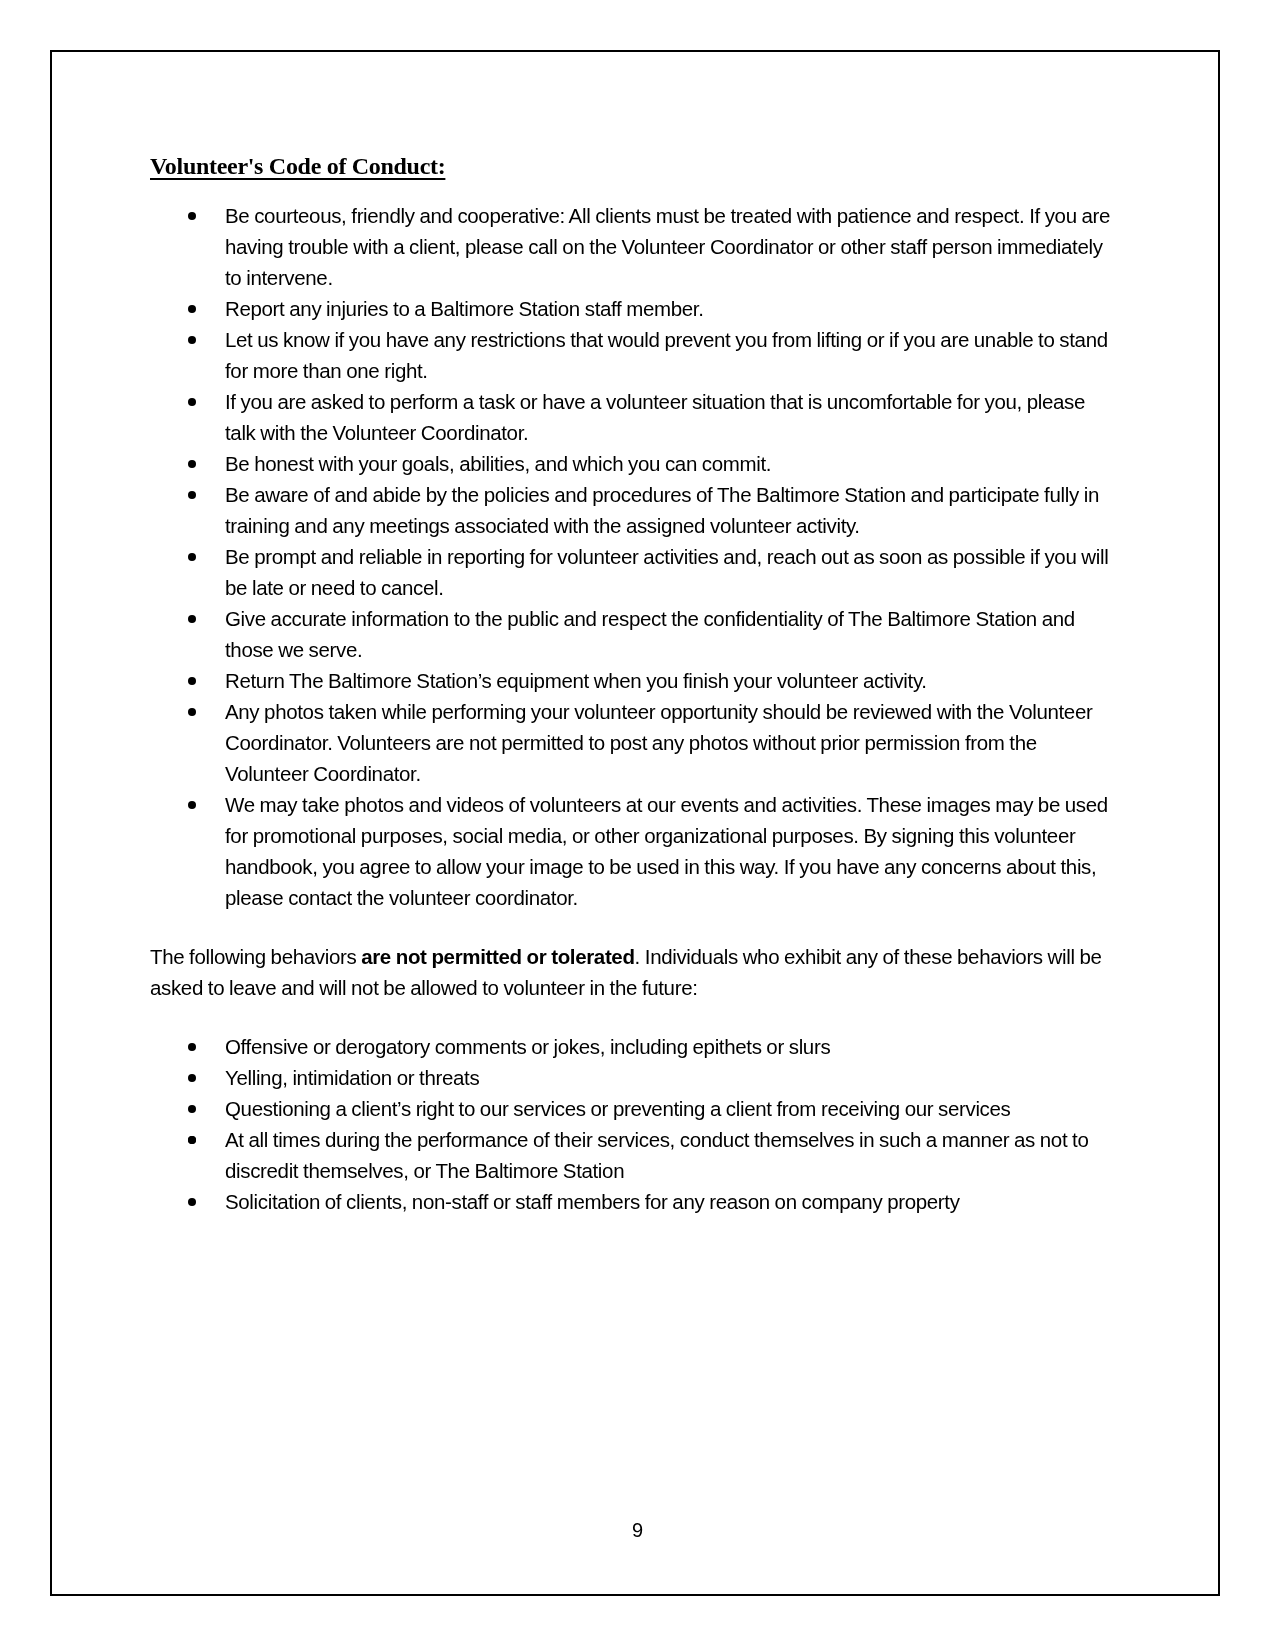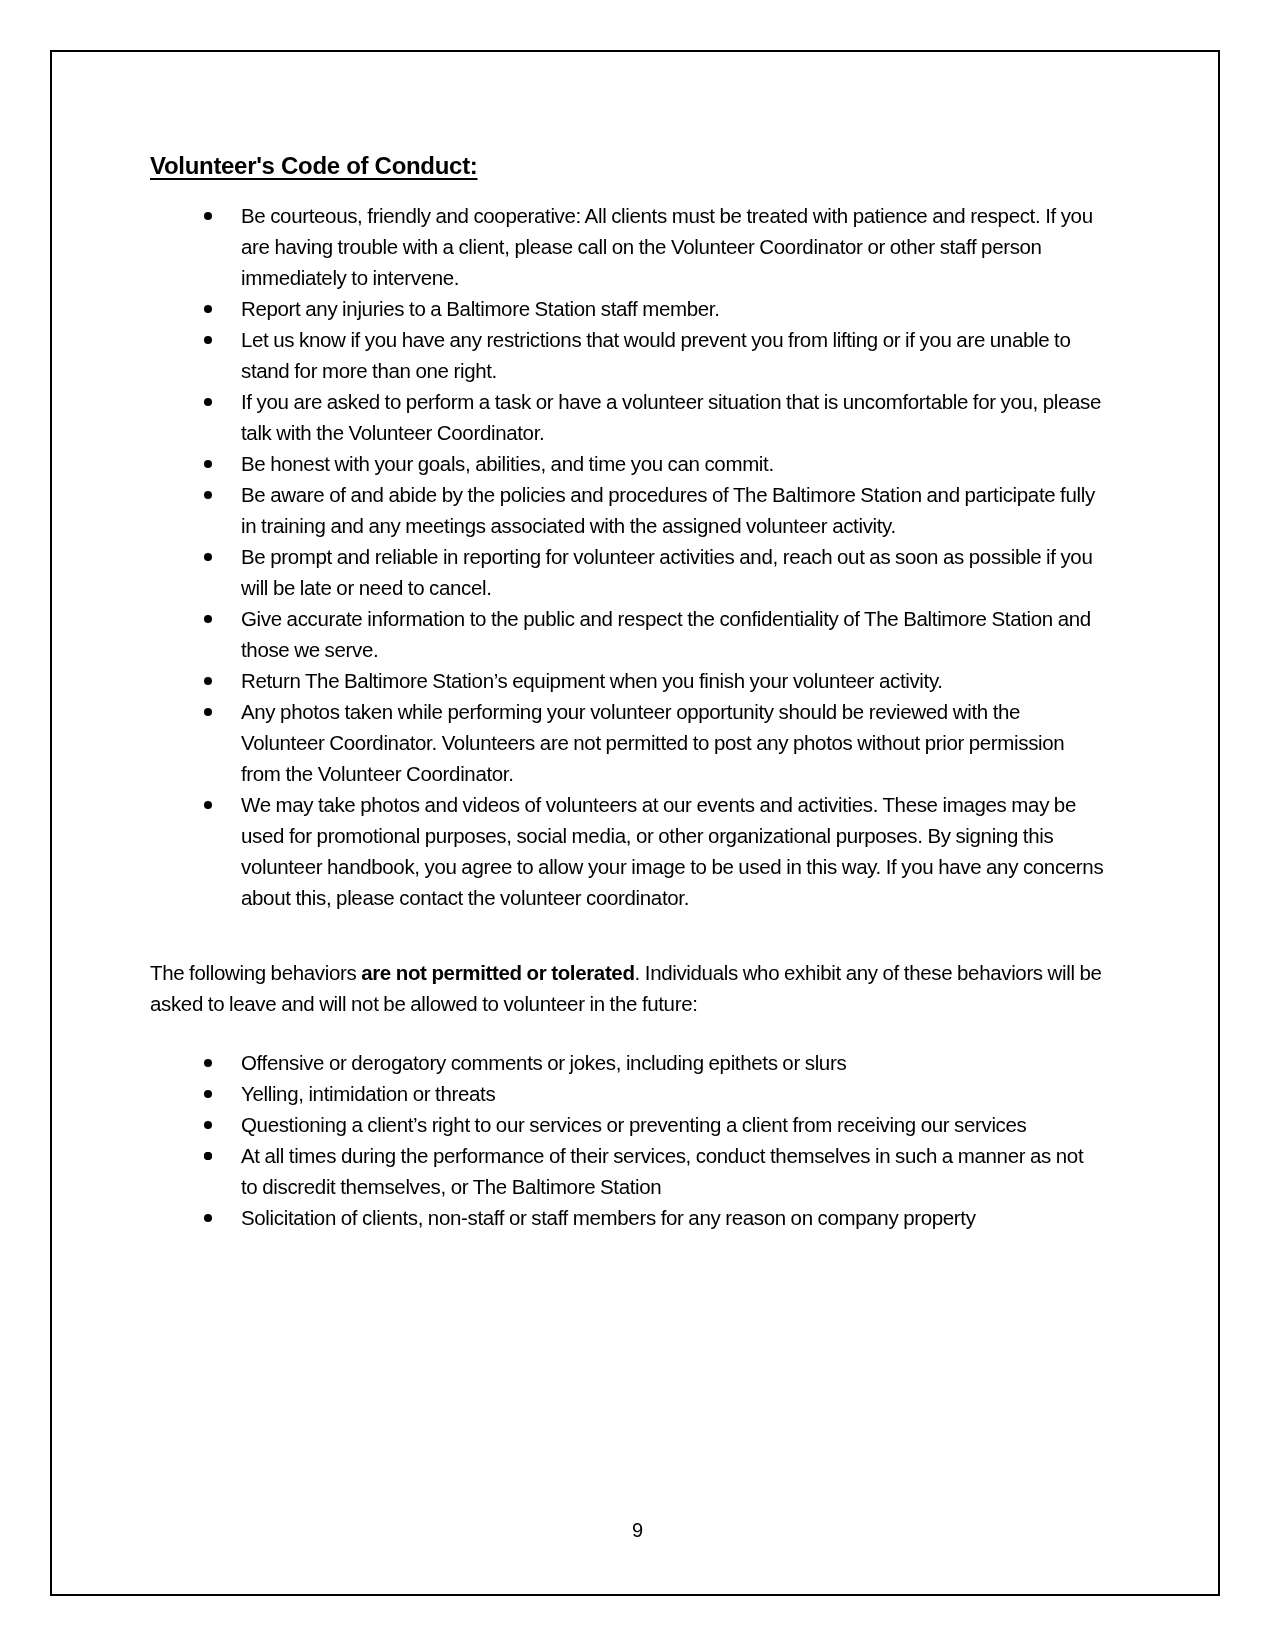--- a/index.html
+++ b/index.html
@@ -24,33 +24,33 @@
       border: 2px solid #000000;
       box-sizing: border-box;
     }
     .content {
       position: absolute;
       left: 150px;
       top: 150px;
       width: 970px;
     }
     .heading {
-      font-family: Liberation Sans, sans-serif;
+      font-family: Liberation Serif, serif;
       font-weight: bold;
       font-size: 24px;
       text-decoration: underline;
       text-underline-offset: 4px;
       text-decoration-thickness: 2px;
       line-height: 32px;
       margin: 0 0 18px 0;
       letter-spacing: -0.3px;
     }
     ul.bullets {
       list-style: none;
-      margin: 16px;
+      margin: 0;
       padding: 0;
     }
     ul.bullets li {
       position: relative;
       padding-left: 75px;
       font-size: 20.5px;
       line-height: 31px;
       letter-spacing: -0.35px;
       word-spacing: -0.5px;
     }
@@ -61,21 +61,21 @@
       width: 8px;
       height: 8px;
       border-radius: 50%;
       background: #000000;
     }
     .intro-para {
       font-size: 20.5px;
       line-height: 31px;
       letter-spacing: -0.35px;
       word-spacing: -0.5px;
-      margin: 44px 0 28px 0;
+      margin: 28px 0 28px 0;
     }
     .intro-para b {
       font-weight: bold;
     }
     .page-number {
       position: absolute;
       left: 0;
       width: 1275px;
       top: 1517px;
       text-align: center;
@@ -89,21 +89,21 @@
 <div class="page-border"></div>
 
 <div class="content">
   <h1 class="heading">Volunteer's Code of Conduct:</h1>
 
   <ul class="bullets">
     <li><span class="bullet-icon"></span><span>Be courteous, friendly and cooperative: All clients must be treated with patience and respect. If you are having trouble with a client, please call on the Volunteer Coordinator or other staff person immediately to intervene.</span></li>
     <li><span class="bullet-icon"></span><span>Report any injuries to a Baltimore Station staff member.</span></li>
     <li><span class="bullet-icon"></span><span>Let us know if you have any restrictions that would prevent you from lifting or if you are unable to stand for more than one right.</span></li>
     <li><span class="bullet-icon"></span><span>If you are asked to perform a task or have a volunteer situation that is uncomfortable for you, please talk with the Volunteer Coordinator.</span></li>
-    <li><span class="bullet-icon"></span><span>Be honest with your goals, abilities, and time you can commit.</span></li>
+    <li><span class="bullet-icon"></span><span>Be honest with your goals, abilities, and which you can commit.</span></li>
     <li><span class="bullet-icon"></span><span>Be aware of and abide by the policies and procedures of The Baltimore Station and participate  fully in training and any meetings associated with the assigned volunteer activity.</span></li>
     <li><span class="bullet-icon"></span><span>Be prompt and reliable in reporting for volunteer activities and, reach out as soon as possible if you will be late or need to cancel.</span></li>
     <li><span class="bullet-icon"></span><span>Give accurate information to the public and respect the confidentiality of The Baltimore Station  and those we serve.</span></li>
     <li><span class="bullet-icon"></span><span>Return The Baltimore Station’s equipment when you finish your volunteer activity.</span></li>
     <li><span class="bullet-icon"></span><span>Any photos taken while performing your volunteer opportunity should be reviewed with the Volunteer Coordinator.  Volunteers are not permitted to post any photos without prior permission from the Volunteer Coordinator.</span></li>
     <li><span class="bullet-icon"></span><span>We may take photos and videos of volunteers at our events and activities. These images may be used for promotional purposes, social media, or other organizational purposes. By signing this volunteer handbook, you agree to allow your image to be used in this way. If you have any concerns about this, please contact the volunteer coordinator.</span></li>
   </ul>
 
   <p class="intro-para"><span>The following behaviors </span><b>are not permitted or tolerated</b><span>. Individuals who exhibit any of these behaviors will be asked to leave and will not be allowed to volunteer in the future:</span></p>
 

